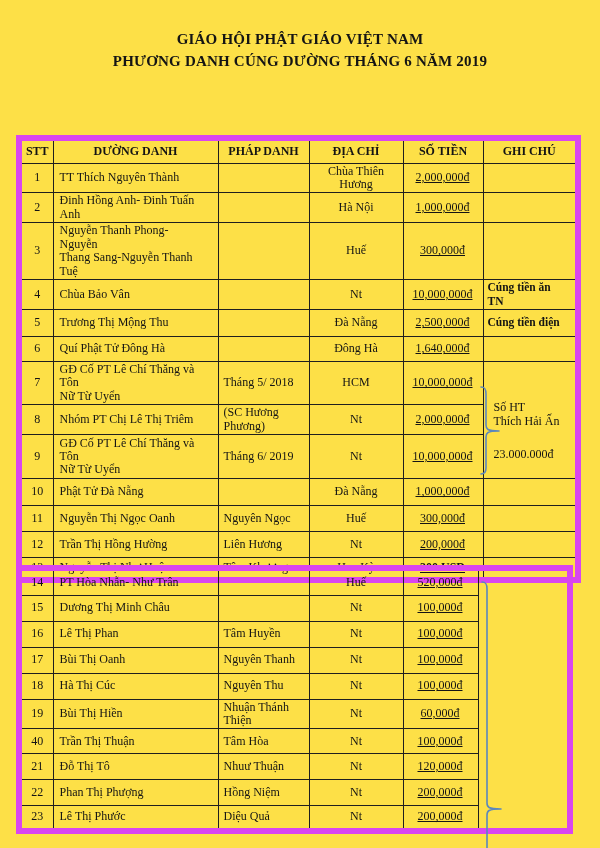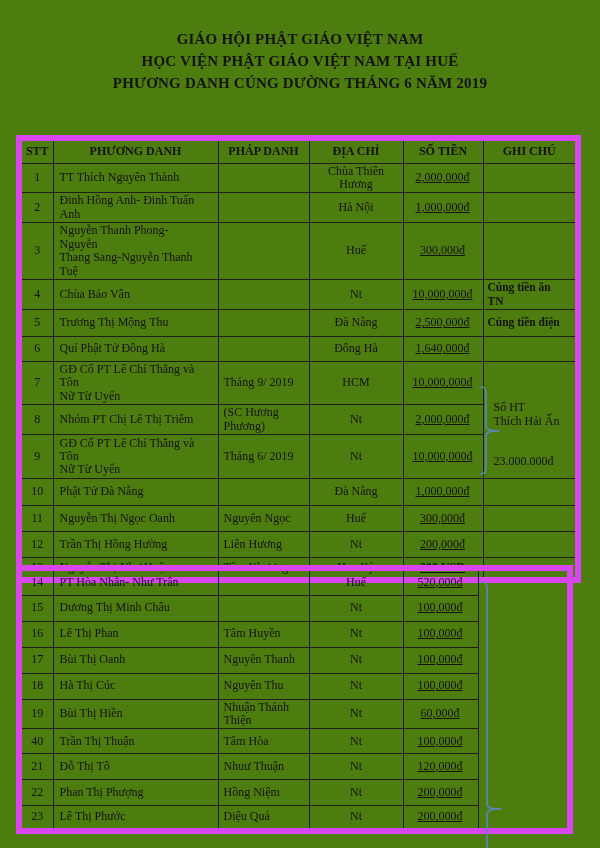--- a/index.html
+++ b/index.html
@@ -1,63 +1,62 @@
 <!DOCTYPE html>
 <html><head>
 <meta charset="utf-8">
 <style>
   html,body{margin:0;padding:0;}
   body{width:600px;height:848px;background:#fff;font-family:"Liberation Serif","DejaVu Serif",serif;color:#141414;}
-  #page{position:relative;width:600px;height:848px;overflow:hidden;background:#4d7c0f;}
+  #page{position:relative;width:600px;height:848px;overflow:hidden;background:#fde047;}
 
   .doc-header{position:absolute;top:28px;left:0;width:600px;text-align:center;line-height:22px;}
   .doc-header .t-bold{font-weight:bold;font-size:15px;letter-spacing:.2px;}
   .doc-header .t-num{font-size:13.5px;font-weight:bold;}
 
   table{border-collapse:collapse;table-layout:fixed;position:absolute;border:6px solid #d946ef;}
   #tableA{left:16px;top:135px;width:559px;}
   #tableB{left:16px;top:565px;width:551px;}
   th,td{border:1.5px solid #1f1f1f;vertical-align:middle;padding:1px 4px;font-size:12px;line-height:1.12;overflow:hidden;}
   th{font-weight:bold;text-align:center;padding:2px 1px;}
   .c-stt{text-align:center;}
   .c-name{text-align:left;white-space:pre-line;padding-left:6px;}
   .c-dharma{text-align:left;white-space:pre-line;padding-left:5px;}
   .c-addr{text-align:center;white-space:pre-line;}
   .c-amt{text-align:center;padding-right:5px;text-decoration:underline;}
   .c-amt.bold{font-weight:bold;}
   .c-note{text-align:left;font-weight:bold;white-space:pre-line;font-size:11.5px;line-height:1.15;}
   td.merged-note{position:relative;padding:0;overflow:visible;vertical-align:top;}
   .note-block{position:absolute;left:10px;top:38px;font-weight:normal;font-size:12px;line-height:14px;text-align:left;white-space:nowrap;}
-  .note-amount{margin-top:26px;}
+  .note-amount{margin-top:19px;}
   .brace-svg{position:absolute;pointer-events:none;}
 </style>
 </head>
 <body>
 
 <div id="page">
 
   <div class="doc-header">
     <div class="t-bold">GIÁO HỘI PHẬT GIÁO VIỆT NAM</div>
-    <div class="t-bold">HỌC VIỆN PHẬT GIÁO VIỆT NAM TẠI HUẾ</div>
     <div class="t-bold">PHƯƠNG DANH CÚNG DƯỜNG THÁNG 6 NĂM 2019</div>
   </div>
 
   <table id="tableA">
     <colgroup>
       <col style="width:34px">
         <col style="width:165px">
         <col style="width:91px">
       <col style="width:94px">
         <col style="width:80px">
         <col style="width:95px">
     </colgroup>
     <thead>
       <tr style="height:25px">
         <th>STT</th>
-        <th>PHƯƠNG DANH</th>
+        <th>DƯỜNG DANH</th>
         <th>PHÁP DANH</th>
         <th>ĐỊA CHỈ</th>
         <th>SỐ TIỀN</th>
         <th>GHI CHÚ</th>
       </tr>
     </thead>
     <tbody id="rowsA">
         <tr style="height: 28px;">
           <td class="c-stt">1</td>
           <td class="c-name">TT Thích Nguyên Thành</td>
@@ -110,21 +109,21 @@
           <td class="c-dharma"></td>
           <td class="c-addr">Đông Hà</td>
           <td class="c-amt">1,640,000đ</td>
           <td class="c-note"></td>
         </tr>
         <tr style="height: 42px;">
           <td class="c-stt">7</td>
           <td class="c-name">GĐ Cố PT Lê Chí Thăng và
 Tôn
 Nữ Từ Uyển</td>
-          <td class="c-dharma">Tháng 9/ 2019</td>
+          <td class="c-dharma">Tháng 5/ 2018</td>
           <td class="c-addr">HCM</td>
           <td class="c-amt">10,000,000đ</td>
           <td class="merged-note" rowspan="3">
             <svg class="brace-svg" style="left:-4px;top:24px;" width="22" height="90" viewBox="0 0 22 90">
               <path d="M1 1 C5 1 6 3 6 8 L6 39 C6 43 7 45 19 45 C7 45 6 47 6 51 L6 82 C6 86 5 88 1 88" fill="none" stroke="#5b87bd" stroke-width="1.6" stroke-linejoin="round" stroke-linecap="round"></path>
             </svg>
             <div class="note-block">
               <div>Số HT</div>
               <div>Thích Hải Ấn</div>
               <div class="note-amount">23.000.000đ</div>

